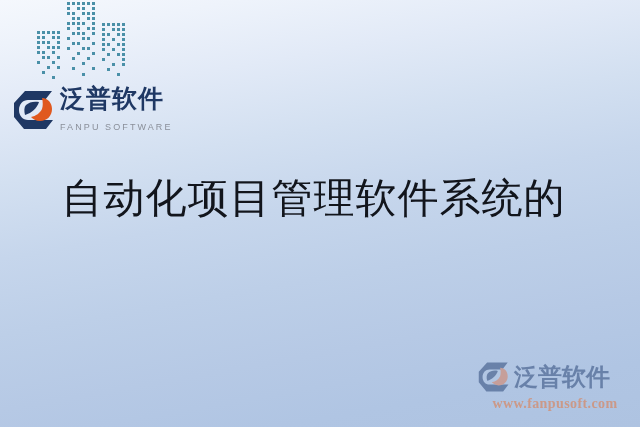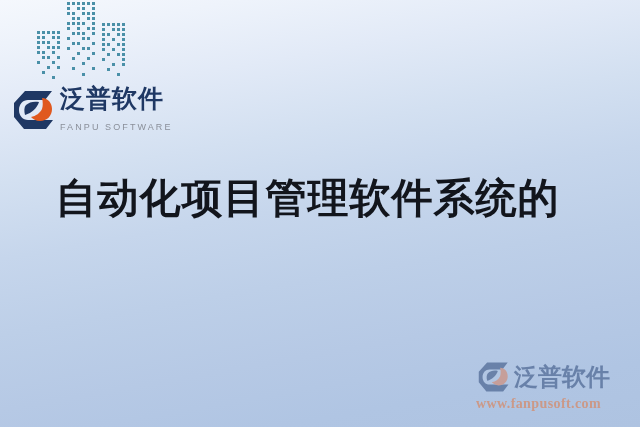--- a/index.html
+++ b/index.html
@@ -72,25 +72,24 @@
     letter-spacing: 2.1px;
     line-height: 1.3;
     margin-top: 10px;
     white-space: nowrap;
     text-align: center;
   }
 
   
   #title-block {
     position: absolute;
-    left: 8px;
+    left: 14px;
     top: 172px;
     width: 599px;
     text-align: center;
-    font-weight: bold;
   }
   .title-line {
     font-family: "Liberation Serif", "DejaVu Serif", serif;
     font-size: 41px;
     line-height: 1.28;
     color: #12151c;
     letter-spacing: 1px;
     white-space: nowrap;
   }
 
@@ -120,20 +119,21 @@
     letter-spacing: 0px;
     margin-left: 2px;
     white-space: nowrap;
   }
   #wm-url {
     font-family: "Liberation Serif", "DejaVu Serif", serif;
     font-size: 14px;
     font-weight: bold;
     color: #e2763f;
     letter-spacing: 0.4px;
+    text-align: center;
     margin-top: 1px;
     white-space: nowrap;
   }
 </style>
 </head>
 <body>
 
 <div id="slide">
 
   <div id="skyline">

